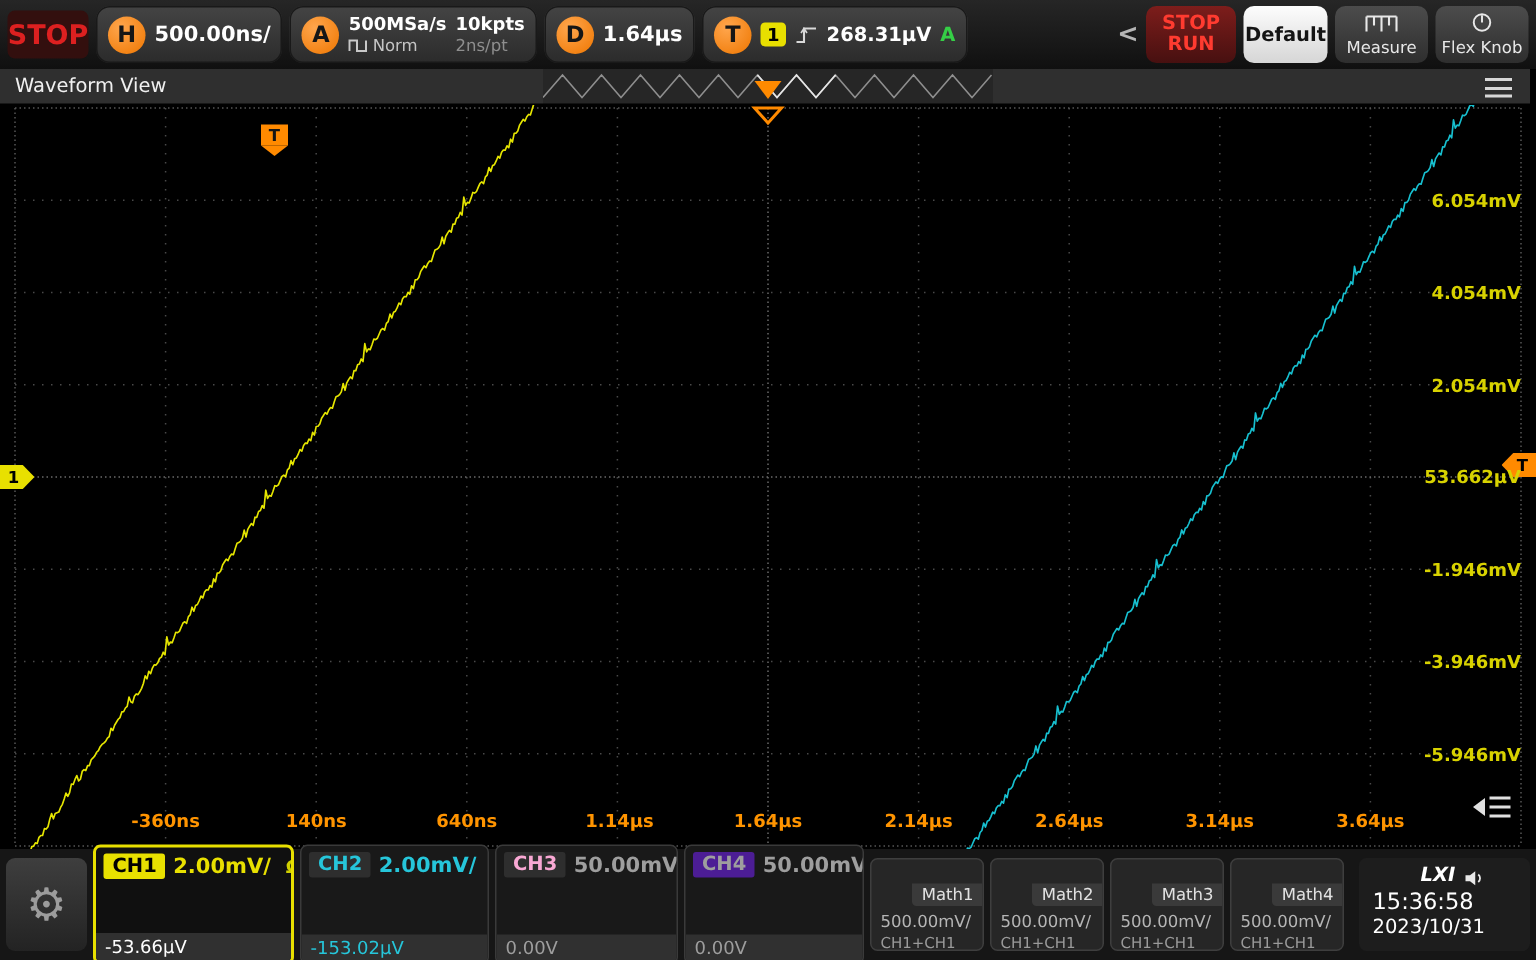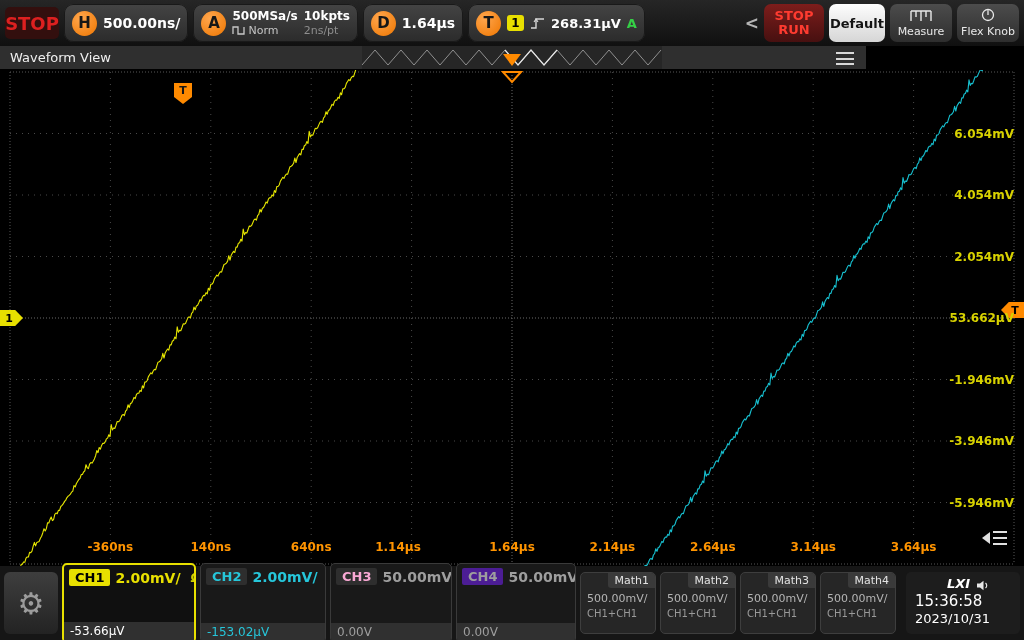--- a/index.html
+++ b/index.html
@@ -29,21 +29,21 @@
   .coup{color:#35cf46;font-weight:bold;font-size:13px;}
   .chev{color:#b5b5b5;font-size:17px;font-weight:bold;margin-left:auto;cursor:pointer;}
   .tb-btn{height:38px;border-radius:7px;display:flex;flex-direction:column;align-items:center;
           justify-content:center;flex:0 0 auto;box-sizing:border-box;cursor:pointer;}
   .stop-run{width:60px;background:linear-gradient(#7d1d1b,#471010);color:#ff3b30;font-weight:bold;
             font-size:13px;line-height:1.1;}
   .default-btn{width:56px;background:linear-gradient(#fdfdfd,#d6d6d6);color:#141414;font-size:13px;font-weight:600;}
   .dark-btn{width:62px;background:linear-gradient(#4c4c4c,#2e2e2e);color:#e8e8e8;font-size:11px;gap:3px;}
 
   
-  .wfvbar{position:absolute;top:46px;left:0;width:866px;height:24px;background:#2f2f2f;
+  .wfvbar{position:absolute;top:46px;left:0;width:1020px;height:24px;background:#2f2f2f;
           border-bottom:1px solid #000;box-sizing:border-box;}
   .wfv-title{position:absolute;left:10px;top:4px;font-size:13px;color:#f0f0f0;}
   .preview{position:absolute;left:362px;top:0;width:300px;height:24px;background:rgba(0,0,0,0.18);cursor:pointer;}
   .hamb{position:absolute;right:12px;top:6px;width:18px;height:13px;display:flex;flex-direction:column;
         justify-content:space-between;cursor:pointer;}
   .hamb i{display:block;height:2px;background:#d8d8d8;}
 
   
   .grat{position:absolute;top:70px;left:0;width:1024px;height:496px;background:#000;}
   .grat svg.main{position:absolute;left:0;top:0;}
@@ -72,21 +72,21 @@
           flex-direction:column;box-sizing:border-box;flex:0 0 auto;overflow:hidden;cursor:pointer;}
   .ch-box.active{border:2px solid #e8e000;background:#101010;}
   .ch-head{display:flex;align-items:center;gap:5px;padding:4px 5px 0 5px;}
   .ch-tab{font-size:13px;font-weight:bold;padding:0 6px;border-radius:2px;line-height:17px;}
   .ch-scale{font-size:14px;font-weight:bold;white-space:nowrap;}
   .dc-icon{width:13px;height:6px;border-top:2px solid #c4c4c4;border-bottom:2px dashed #c4c4c4;margin-left:auto;}
   .ohm{font-size:12px;color:#cfcf00;font-weight:bold;}
   .ch-offset{margin-top:auto;background:#303030;font-size:12px;line-height:19px;padding:0 6px;white-space:nowrap;}
   .math-box{width:76px;height:62px;background:#262626;border:1px solid #3e3e3e;border-radius:5px;
             box-sizing:border-box;flex:0 0 auto;display:flex;flex-direction:column;overflow:hidden;cursor:pointer;}
-  .math-head{display:flex;justify-content:flex-end;}
+  .math-head{display:flex;justify-content:flex-end;margin-top:16px;}
   .math-tab{font-size:11px;color:#e2e2e2;background:#3a3a3a;padding:1px 6px;border-radius:0 0 0 3px;}
   .math-scale{font-size:11px;color:#b5b5b5;padding:4px 0 0 6px;white-space:nowrap;}
   .math-expr{font-size:10px;color:#9a9a9a;padding:3px 0 0 6px;white-space:nowrap;}
   .status-box{margin-left:auto;width:114px;height:62px;background:#1d1d1d;border-radius:5px;display:flex;
               flex-direction:column;padding:4px 9px;box-sizing:border-box;gap:1px;flex:0 0 auto;cursor:pointer;}
   .lxi-row{display:flex;align-items:flex-end;gap:6px;margin-left:32px;}
   .lxi{font-weight:bold;font-style:italic;font-size:13px;color:#fff;}
   .time{font-size:15px;color:#fff;}
   .date{font-size:13px;color:#fff;}
 </style>
@@ -209,21 +209,21 @@
     <div class="tl-marker" style="top:232px">T</div>
     <svg class="grat-menu" width="26" height="20" viewBox="0 0 26 20">
         <polygon points="0,10 8,4 8,16" fill="#e0e0e0"></polygon>
         <line x1="11" y1="4" x2="25" y2="4" stroke="#e0e0e0" stroke-width="2"></line>
         <line x1="11" y1="10" x2="25" y2="10" stroke="#e0e0e0" stroke-width="2"></line>
         <line x1="11" y1="16" x2="25" y2="16" stroke="#e0e0e0" stroke-width="2"></line>
       </svg>
   <div class="x-label" style="left: 110.4px;">-360ns</div>
       <div class="x-label" style="left: 210.8px;">140ns</div>
       <div class="x-label" style="left: 311.2px;">640ns</div>
-      <div class="x-label" style="left: 398px;">1.14µs</div>
+      <div class="x-label" style="left: 413px;">1.14µs</div>
       <div class="x-label" style="left: 512px;">1.64µs</div>
       <div class="x-label" style="left: 612.4px;">2.14µs</div>
       <div class="x-label" style="left: 712.8px;">2.64µs</div>
       <div class="x-label" style="left: 813.2px;">3.14µs</div>
       <div class="x-label" style="left: 913.6px;">3.64µs</div>
       <div class="y-label" style="top: 63.5px;">6.054mV</div>
       <div class="y-label" style="top: 125px;">4.054mV</div>
       <div class="y-label" style="top: 186.5px;">2.054mV</div>
       <div class="y-label" style="top: 248px;">53.662µV</div>
       <div class="y-label" style="top: 309.5px;">-1.946mV</div>

